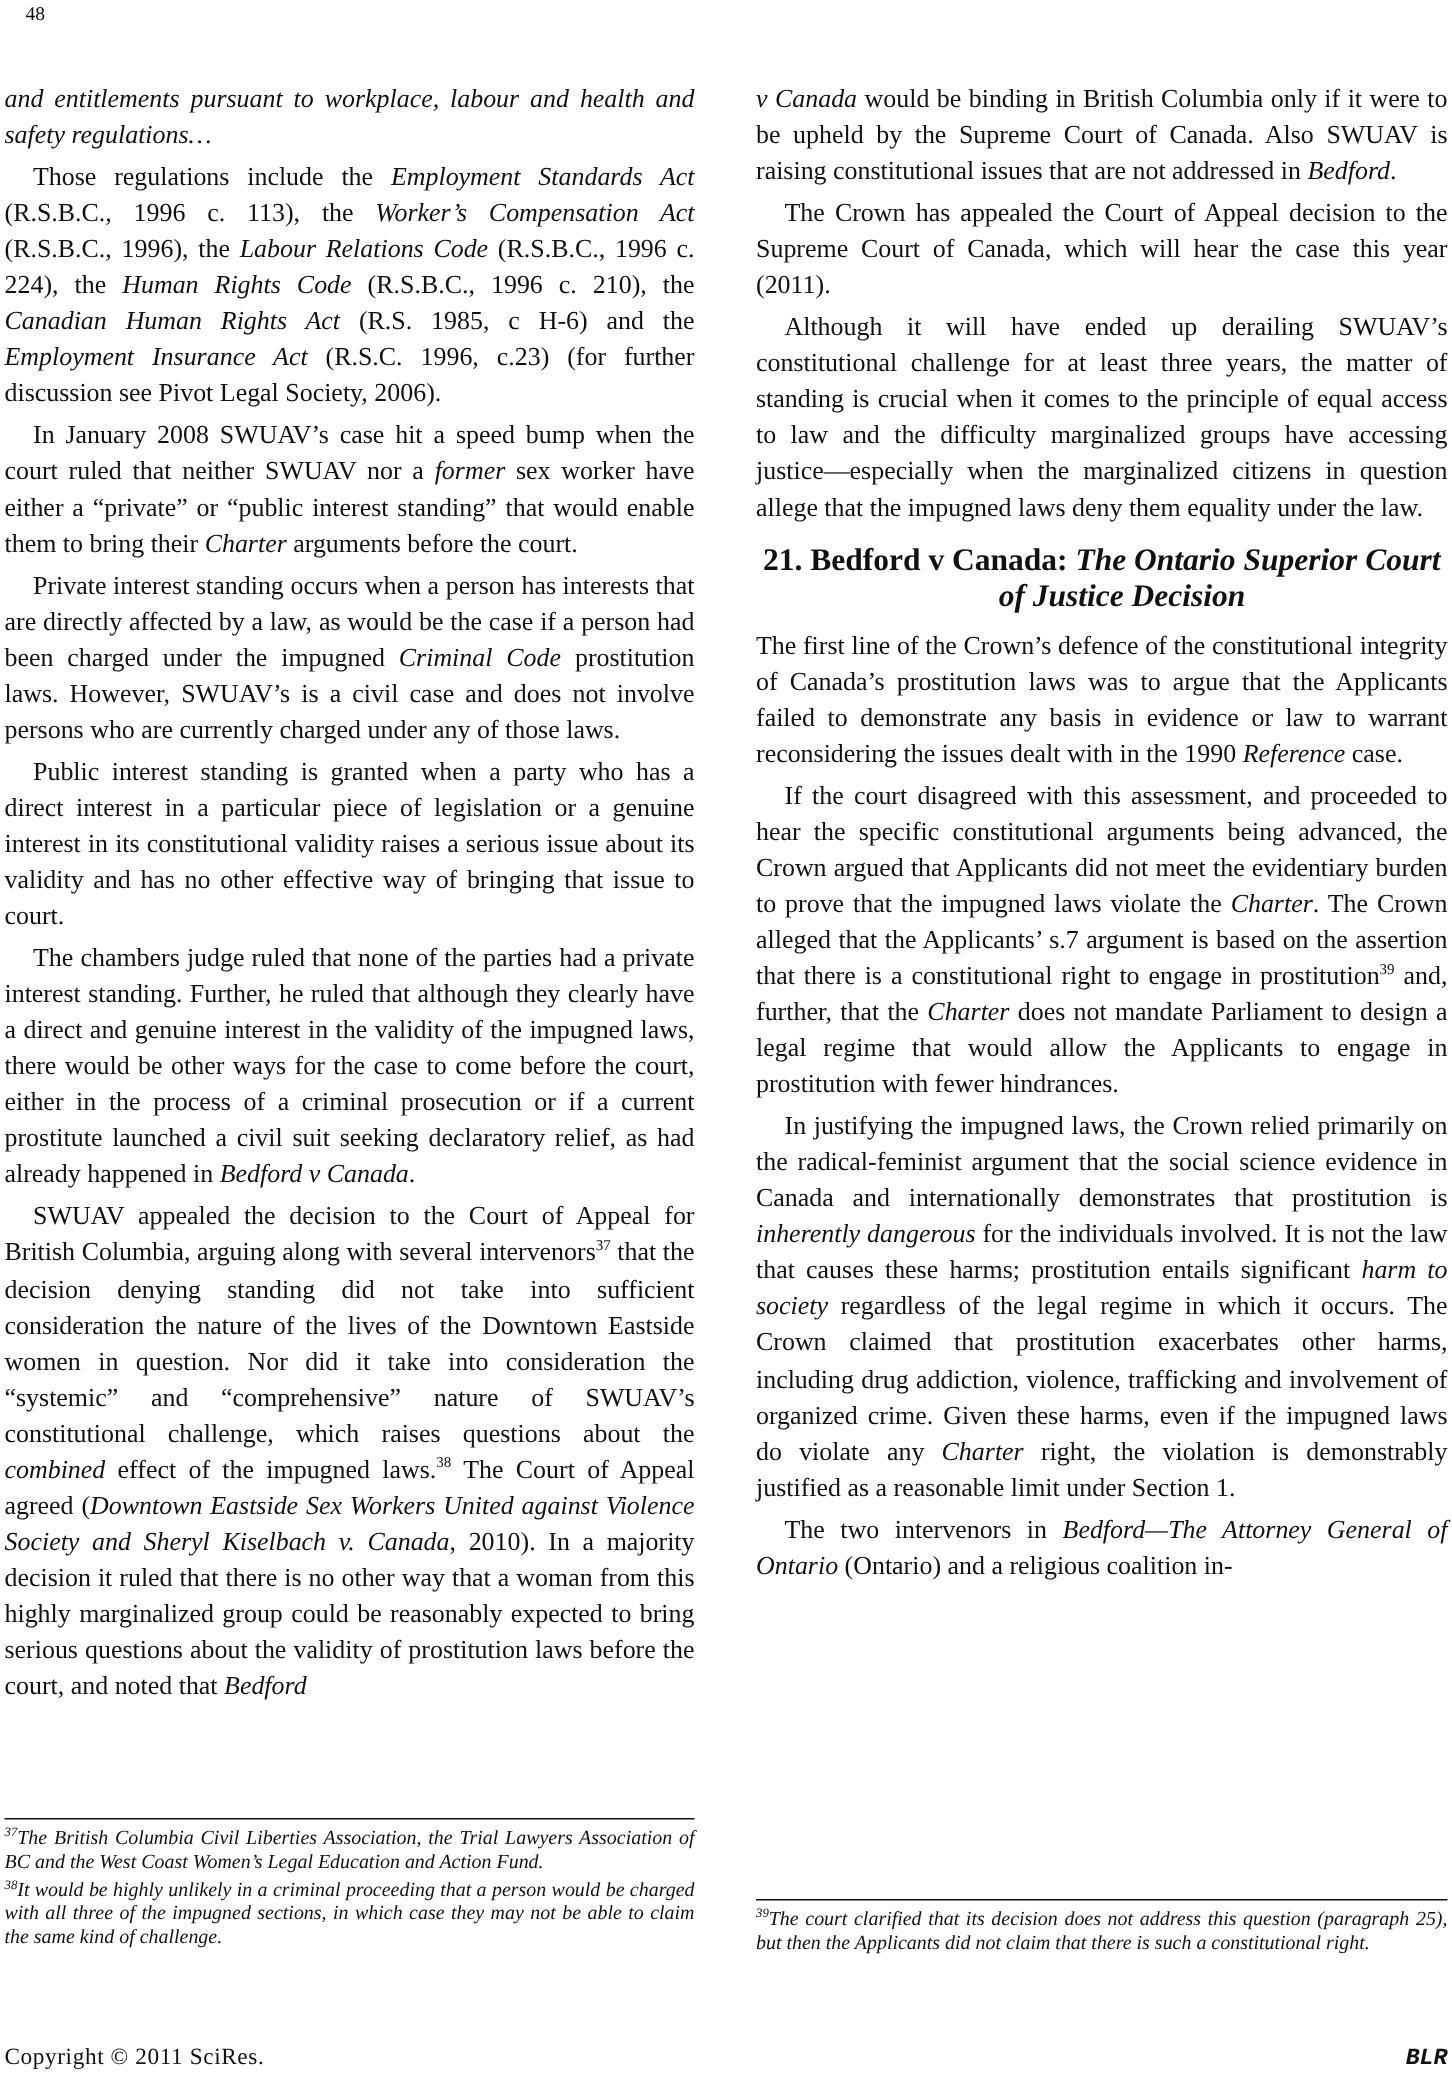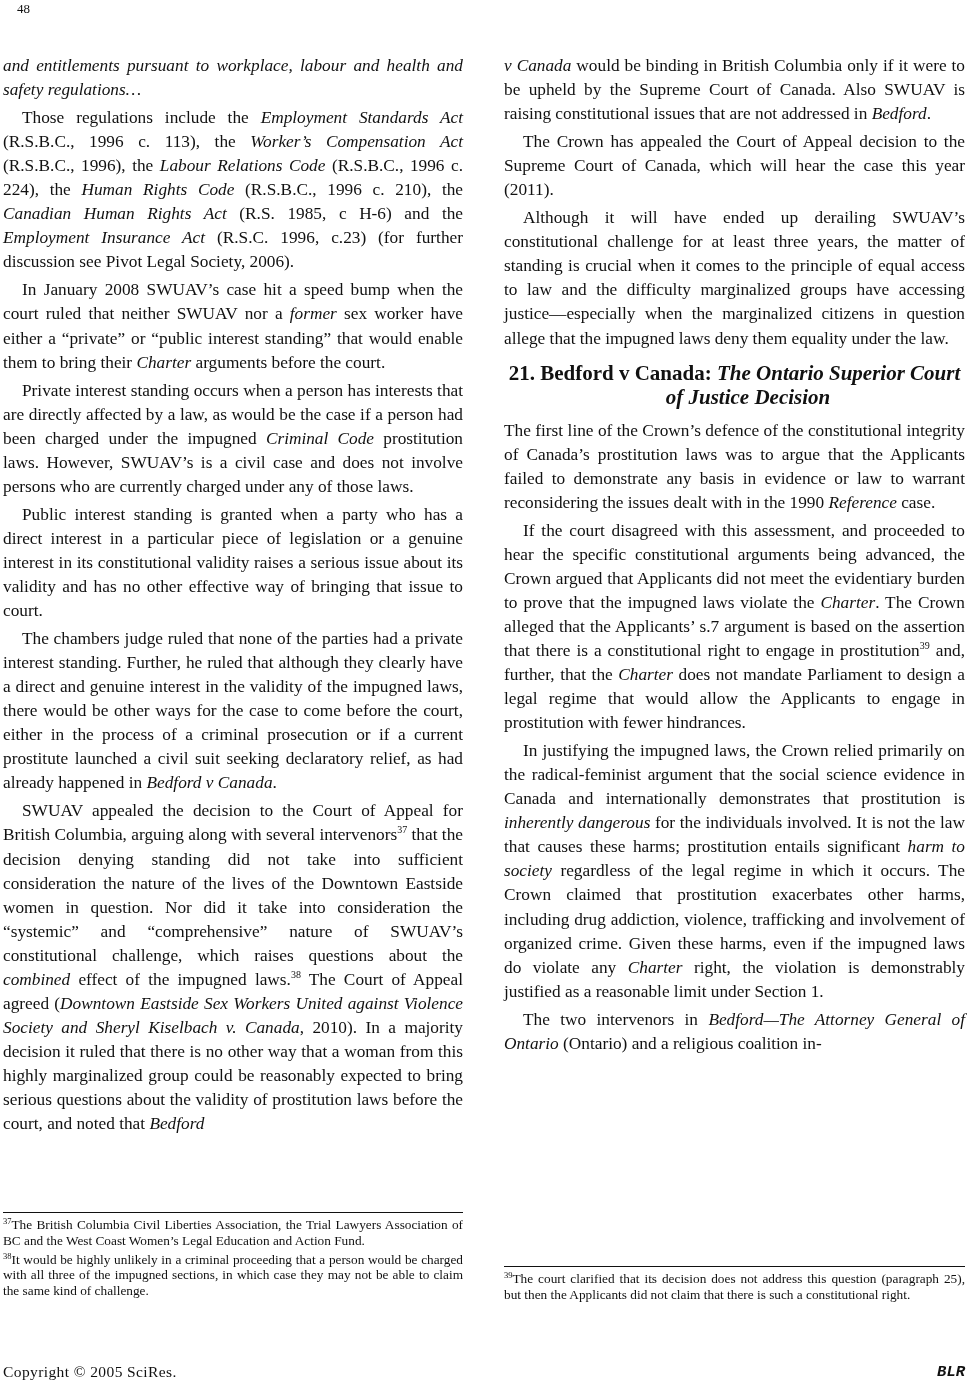--- a/index.html
+++ b/index.html
@@ -23,21 +23,21 @@
   .col.right { left: 504px; width: 461px; }
   .col p { margin: 0 0 4px 0; text-indent: 19px; }
   .col p.noindent { text-indent: 0; }
   .col i { }
   sup { font-size: 10px; line-height: 0; vertical-align: 7px; }
   .heading {
     font-weight: bold; font-size: 21px; line-height: 24px;
     margin: 10px 0 10px 0; padding-left: 27px; text-indent: -27px; text-align: center;
   }
   .heading i { font-style: italic; }
-  .fn-area { position: absolute; font-size: 13.3px; line-height: 15.8px; text-align: justify; }
+  .fn-area { position: absolute; font-size: 13.3px; line-height: 15.8px; text-align: justify; font-style: italic; }
   .fn-area.left { left: 3px; width: 460px; top: 1212px; }
   .fn-area.right { left: 504px; width: 461px; top: 1266px; }
   .fn-rule { border-top: 1.2px solid #111; margin-bottom: 4px; }
   .fn { margin: 0 0 3px 0; }
   .fn sup { font-size: 8.5px; vertical-align: 5px; }
   .footer {
     position: absolute; top: 1363px; left: 0; width: 968px; height: 20px;
     font-size: 15.5px; line-height: 18px;
   }
   .footer .copy { position: absolute; left: 3px; letter-spacing: 0.4px; }
@@ -90,15 +90,15 @@
 
   <p><span>The two intervenors in </span><i>Bedford—The Attorney General of Ontario</i><span> (Ontario) and a religious coalition in-</span></p>
 </div>
 
 <div class="fn-area right">
   <div class="fn-rule"></div>
   <p class="fn"><sup>39</sup><span>The court clarified that its decision does not address this question (paragraph 25), but then the Applicants did not claim that there is such a constitutional right.</span></p>
 </div>
 
 <div class="footer">
-  <span class="copy">Copyright © 2005 SciRes.</span>
+  <span class="copy">Copyright © 2011 SciRes.</span>
   <span class="journal">BLR</span>
 </div>
 
 </body></html>

